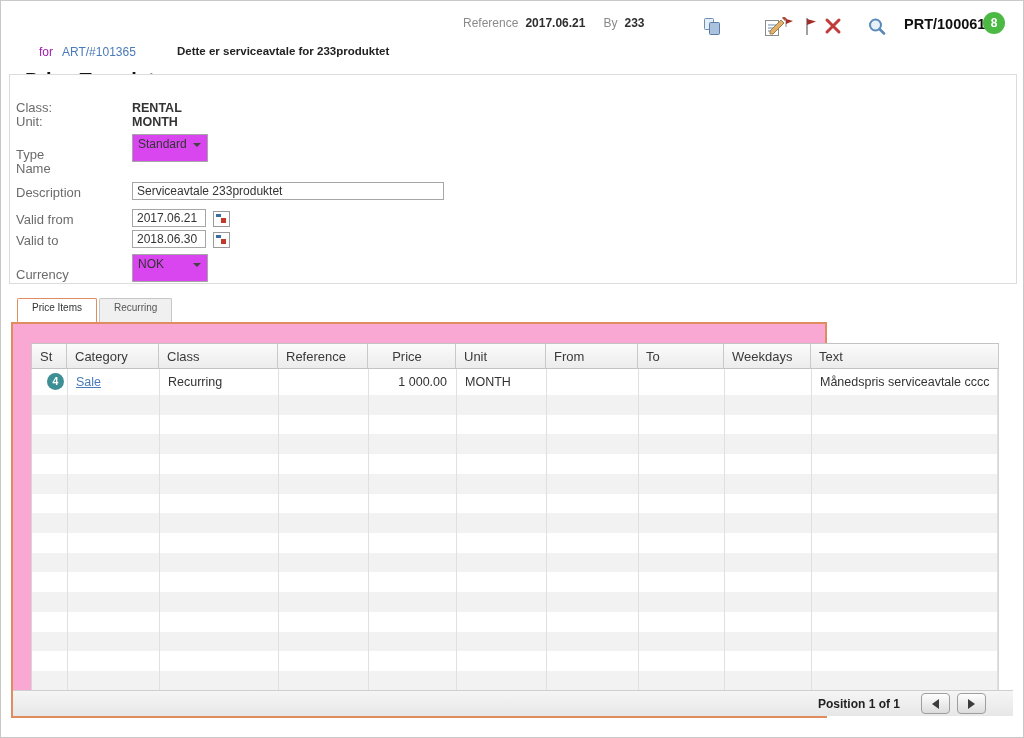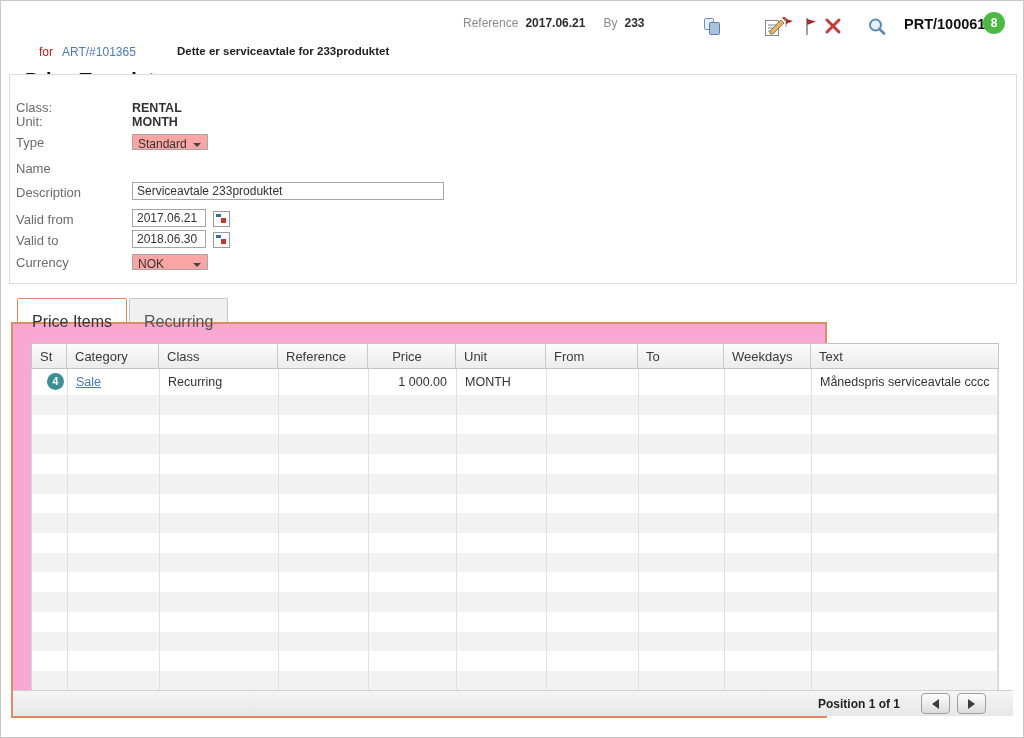--- a/index.html
+++ b/index.html
@@ -11,21 +11,21 @@
     border: 1px solid #c9c9c9;
     overflow: hidden;
     color: #333;
   }
   
   .page-title {
     position: absolute; left: 24px; top: 24px;
     font-size: 20px; font-weight: bold; color: #141414; margin-top: 44px;
   }
   .for-line { position: absolute; left: 0; top: 44px; width: 100%; height: 16px; font-size: 12px; }
-  .for-label { position: absolute; left: 38px; color: #b91c1c; }
+  .for-label { position: absolute; left: 38px; color: #a21caf; }
   .for-link  { position: absolute; left: 61px; color: #4a7ab8; cursor: pointer; }
   .for-note  { position: absolute; left: 176px; color: #222; font-size: 11.5px; font-weight: 600; }
   .reg-cluster { position: absolute; left: 462px; top: 15px; font-size: 12px; color: #8a8a8a; }
   .reg-cluster b { color: #2e2e2e; font-weight: 600; }
   .reg-date { margin-left: 7px; margin-right: 18px; }
   .by-val { margin-left: 7px; }
   .hdr-icons { position: absolute; top: 16px; }
   .icon-btn { position: absolute; top: 0; cursor: pointer; display: inline-block; }
   .doc-ref {
     position: absolute; left: 903px; top: 15px;
@@ -50,38 +50,38 @@
   .fi-label { width: 116px; font-size: 13px; color: #6b6b6b; flex: 0 0 116px; }
   .fi-static { font-size: 12.5px; color: #333; font-weight: 600; }
   .txt-input {
     height: 18px; border: 1px solid #a6a6a6; background: #fff;
     font-family: "Liberation Sans", sans-serif; font-size: 12px; color: #333;
     padding: 0 4px; outline: none;
   }
   .txt-wide { width: 312px; }
   .txt-date { width: 74px; }
   .combo {
-    position: relative; width: 76px; height: 16px; border: 1px solid #a6a6a6;
-    background: #fca5a5; font-size: 12px; color: #333; padding: 2px 0 0 5px; cursor: pointer;
+    position: relative; width: 76px; height: 28px; border: 1px solid #a6a6a6;
+    background: #d946ef; font-size: 12px; color: #333; padding: 2px 0 0 5px; cursor: pointer;
   }
   .combo .arrow {
     position: absolute; right: 6px; top: 8px; width: 0; height: 0;
     border-left: 4px solid transparent; border-right: 4px solid transparent;
     border-top: 4px solid #444;
   }
   .cal-btn {
     width: 17px; height: 16px; margin-left: 7px; border: 1px solid #9a9a9a;
     background: #fdfdfd; position: relative; cursor: pointer; display: inline-block;
   }
   .cal-btn .cal-top { position: absolute; left: 2px; top: 2px; width: 5px; height: 3px; background: #3b6ea5; }
   .cal-btn .cal-dot { position: absolute; right: 3px; top: 6px; width: 5px; height: 5px; background: #c0392b; }
   
   .tabs { position: absolute; left: 16px; top: 297px; height: 24px; display: flex; z-index: 2; }
   .tab {
-    height: 24px; padding: 14px 14px 0 14px; font-size: 16px; cursor: pointer;
+    height: 24px; padding: 3px 14px 0 14px; font-size: 10px; cursor: pointer;
     border: 1px solid #c6c6c6; border-bottom: none; background: #f0f0f0; color: #555;
     margin-right: 2px; border-radius: 2px 2px 0 0;
   }
   .tab.active {
     background: #fff; color: #333; border-color: #df8d5f;
   }
   
   .tab-panel {
     position: absolute; left: 10px; top: 321px; width: 816px; height: 396px;
     border: 2px solid #df8d5f; background: #f9a8d4;

